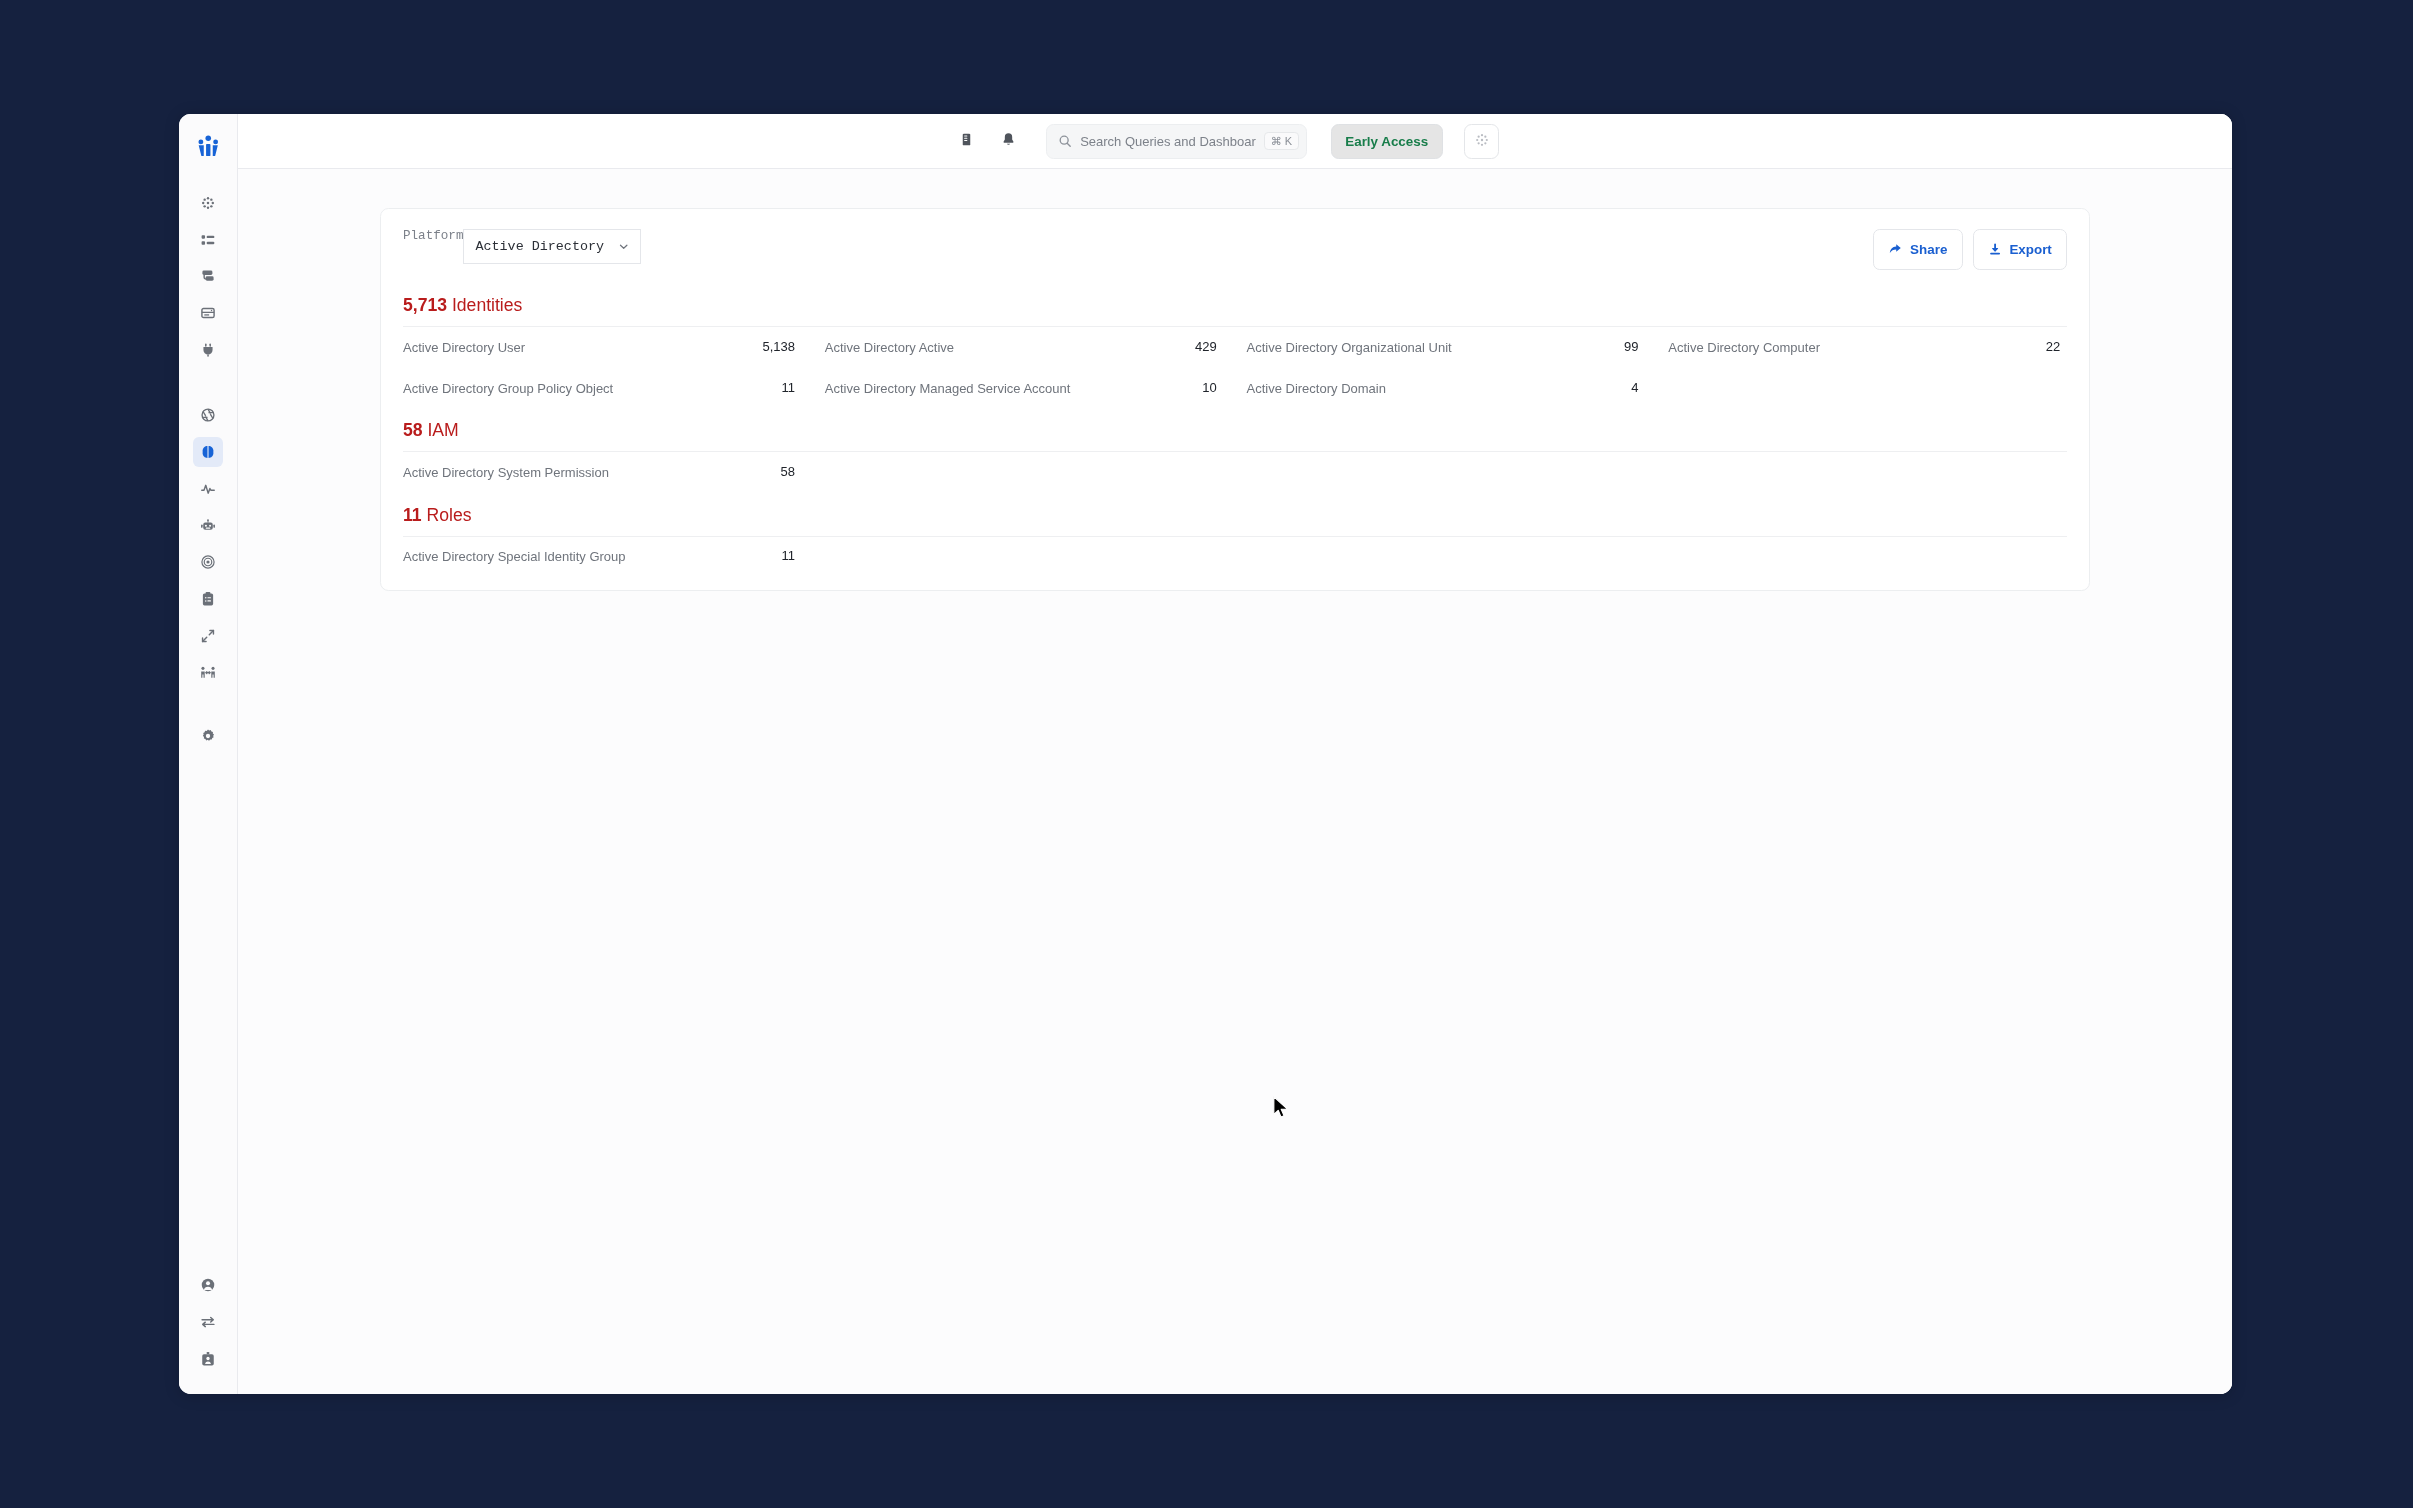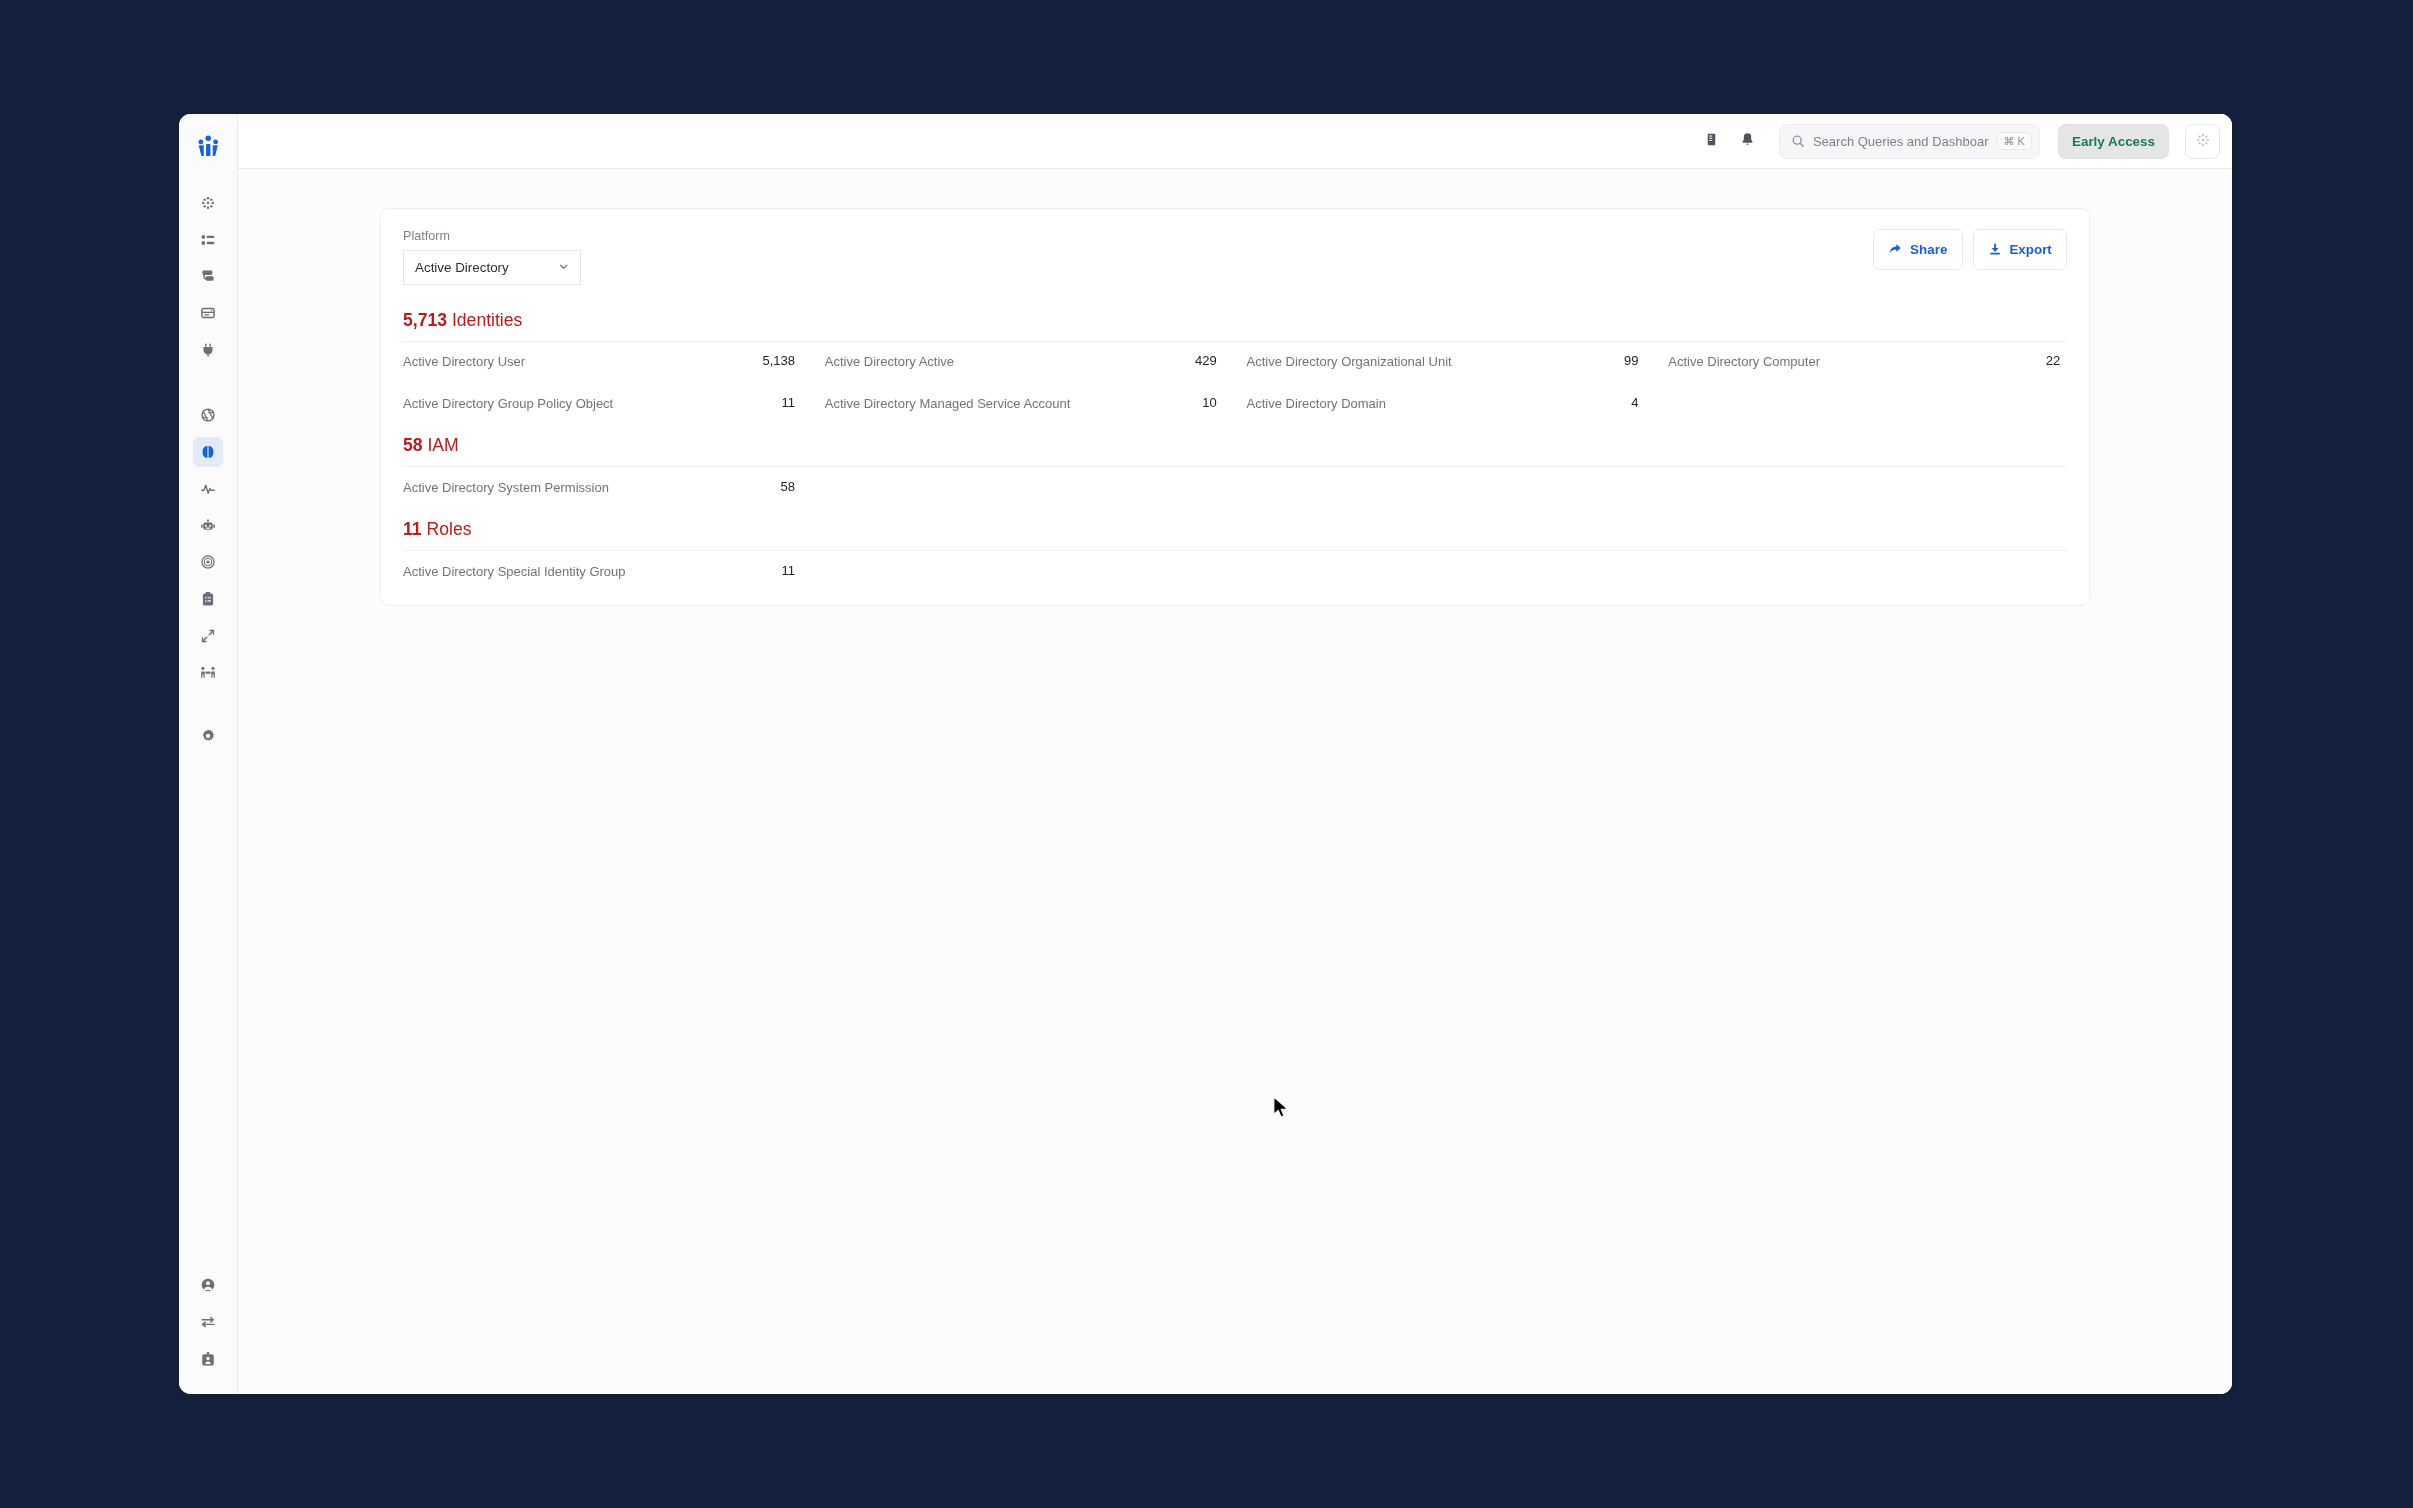--- a/index.html
+++ b/index.html
@@ -68,23 +68,23 @@
     background: #ffffff;
   }
 
   
   #topbar {
     height: 55px;
     flex: 0 0 55px;
     border-bottom: 0.8px solid #e9eaee;
     display: flex;
     align-items: center;
-    justify-content: flex-end;
-    padding: 0 12px 0 0;
-    gap: 4px;
+    justify-content: center;
+    padding: 0 20px 0 0;
+    gap: 10px;
     background: #fff;
   }
   .top-icon-btn {
     width: 32px; height: 32px;
     display: flex; align-items: center; justify-content: center;
     color: #4f545c;
     cursor: pointer;
     border-radius: 5px;
   }
   #search-box {
@@ -155,21 +155,21 @@
     background: #fff;
     border: 0.8px solid #eceef0;
     border-radius: 8.4px;
     padding: 20px 22px 23.5px 22px;
   }
   #card-top {
     display: flex;
     align-items: flex-start;
     justify-content: space-between;
   }
-  #platform-field { display: flex; flex-direction: column; }
+  #platform-field { display: flex; flex-direction: row; font-family: Liberation Mono, monospace; }
   #platform-label {
     font-size: 12.6px;
     color: #7c818a;
     margin-bottom: 6.7px;
   }
   #platform-select {
     width: 178px; height: 35px;
     border: 0.8px solid #e4e6ea;
     border-radius: 0;
     background: #fff;

